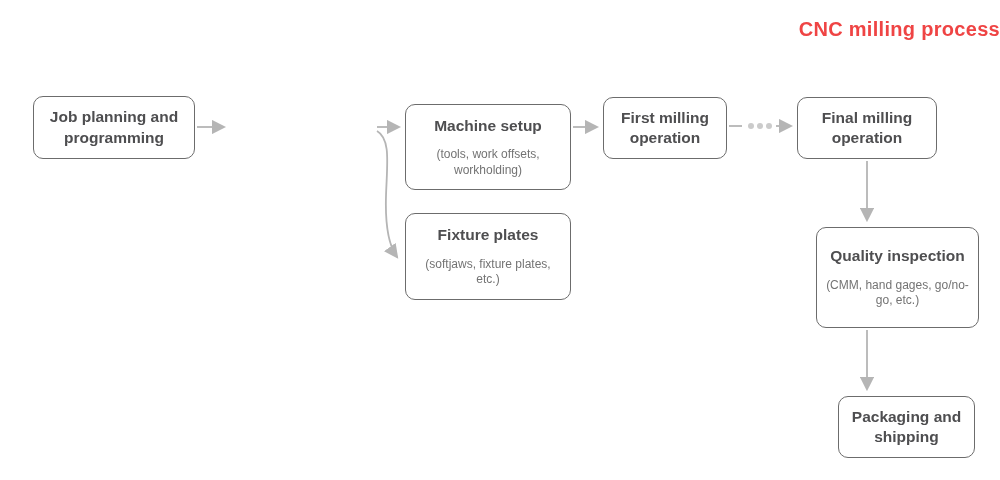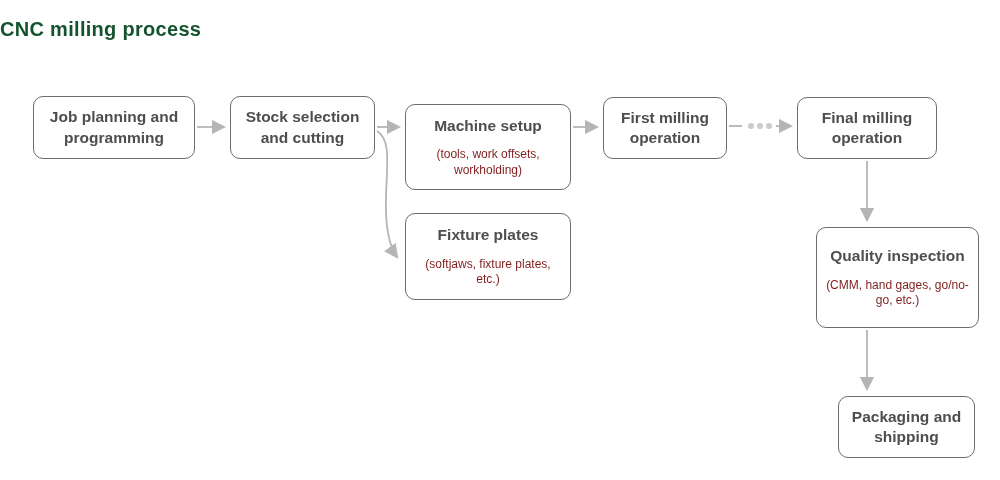--- a/index.html
+++ b/index.html
@@ -13,25 +13,25 @@
     height: 480px;
     background: #ffffff;
     font-family: "Liberation Sans", sans-serif;
     overflow: hidden;
   }
   .diagram-title {
     position: absolute;
     top: 18px;
     left: 0;
     width: 100%;
-    text-align: left;
+    text-align: right;
     font-size: 20px;
     font-weight: 700;
     letter-spacing: 0.3px;
-    color: #14532d;
+    color: #ef4444;
   }
   .edges-layer {
     position: absolute;
     top: 0;
     left: 0;
     pointer-events: none;
   }
   .node {
     position: absolute;
     box-sizing: border-box;
@@ -49,21 +49,21 @@
   .node .label {
     font-size: 15.5px;
     font-weight: 700;
     line-height: 1.32;
   }
   .node .sublabel {
     font-size: 12px;
     font-weight: 400;
     line-height: 1.3;
     margin-top: 11px;
-    color: #7f1d1d;
+    color: #737373;
   }
   #node-job       { left: 33px;  top: 96px;  width: 162px; height: 63px; }
   #node-stock     { left: 230px; top: 96px;  width: 145px; height: 63px; }
   #node-machine   { left: 405px; top: 96px;  width: 166px; height: 86px; margin-top: 8px; }
   #node-first     { left: 603px; top: 97px;  width: 124px; height: 62px; }
   #node-final     { left: 797px; top: 97px;  width: 140px; height: 62px; }
   #node-fixture   { left: 405px; top: 213px; width: 166px; height: 87px; }
   #node-quality   { left: 816px; top: 227px; width: 163px; height: 101px; }
   #node-packaging { left: 838px; top: 396px; width: 137px; height: 62px; }
 </style>
@@ -94,23 +94,20 @@
       <circle cx="751" cy="126" r="3"></circle>
       <circle cx="760" cy="126" r="3"></circle>
       <circle cx="769" cy="126" r="3"></circle>
     </g>
   </svg>
 
   <div class="node" id="node-job">
     <div class="label">Job planning and programming</div>
   </div>
 
-  <div class="node" id="node-stock">
-    <div class="label">Stock selection and cutting</div>
-  </div>
 
   <div class="node" id="node-machine">
     <div class="label">Machine setup</div>
     <div class="sublabel">(tools, work offsets, workholding)</div>
   </div>
 
   <div class="node" id="node-first">
     <div class="label">First milling operation</div>
   </div>
 

